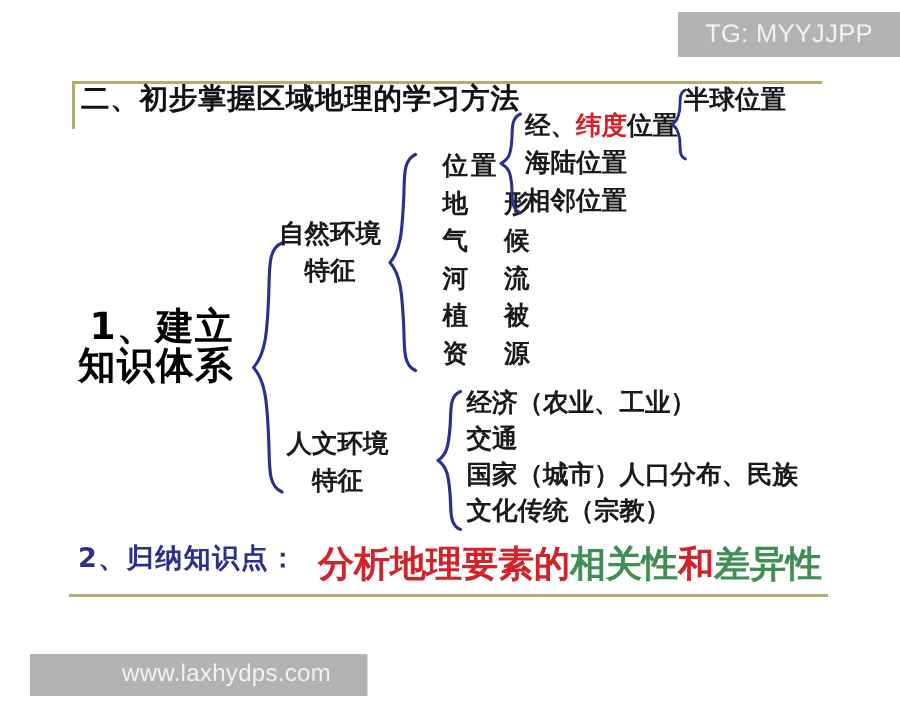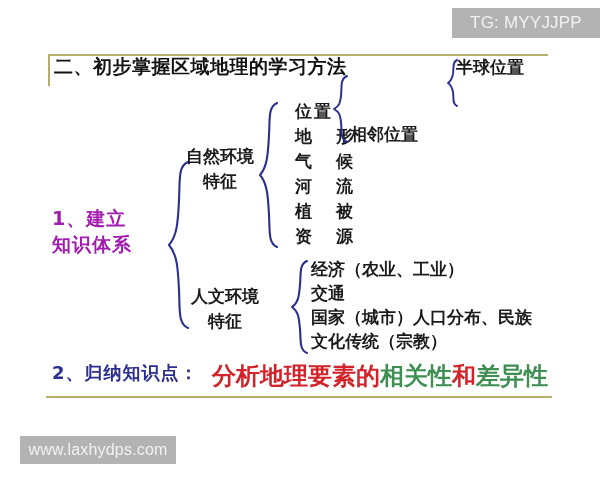--- a/index.html
+++ b/index.html
@@ -10,21 +10,21 @@
   }
   #slide{position:absolute;left:0;top:0;width:600px;height:480px;background:#fff;}
 
   
   .wm{
     position:absolute;background:#b3b3b3;color:#f2f2f2;
     font-family:"Liberation Sans",sans-serif;font-weight:400;
     display:flex;align-items:center;justify-content:center;letter-spacing:.2px;
   }
   #wm-top{right:0;top:8px;width:148px;height:30px;font-size:17px;}
-  #wm-bottom{left:20px;top:436px;width:156px;height:28px;font-size:16px;}
+  #wm-bottom{left:20px;top:436px;width:188px;height:28px;font-size:16px;padding-left:37px;}
 
   
   .rule{position:absolute;background:#b5ad6b;}
   #rule-top{left:48px;top:54px;width:500px;height:2px;}
   #rule-left{left:48px;top:54px;width:2px;height:32px;}
   #rule-bottom{left:46px;top:396px;width:506px;height:2px;}
 
   
   .t{
     position:absolute;white-space:nowrap;
@@ -33,22 +33,22 @@
   }
 
   #title{
     left:54px;top:57px;font-size:19px;font-weight:bold;color:#121212;
     letter-spacing:.5px;
   }
   .red{color:#d2232a;}
   .green{color:#3f8f52;}
 
   #lbl-build{
-    left:52px;top:205px;font-size:19px;font-weight:bold;color:#a21caf;
-    line-height:26px;white-space:pre;letter-spacing:1px;
+    left:52px;top:205px;font-size:25px;font-weight:bold;color:#000000;
+    line-height:26px;white-space:pre;letter-spacing:1px;text-align:right;
   }
 
   .node{font-size:17px;font-weight:bold;color:#1a1a1a;line-height:25px;
         white-space:pre;text-align:center;}
 
   #node-nature{left:186px;top:144px;}
   #node-human{left:191px;top:284px;}
 
   .leaf{font-size:17px;font-weight:bold;color:#1a1a1a;}
   .spaced{letter-spacing:9px;text-align:center;}
@@ -114,20 +114,22 @@
   <div class="t leaf spaced" id="leaf-dixing">地 形</div>
   <div class="t leaf spaced" id="leaf-qihou">气 候</div>
   <div class="t leaf spaced" id="leaf-heliu">河 流</div>
   <div class="t leaf spaced" id="leaf-zhibei">植 被</div>
   <div class="t leaf spaced" id="leaf-ziyuan">资 源</div>
 
   <svg class="brace" style="left:332px;top:74px" width="18" height="70" viewBox="0 0 18 70">
     <path d="M15 2 C8 5 10 13 9 22 C8 30 7 32 2 35 C7 38 8 40 9 48 C10 57 8 65 15 68" stroke-width="2"></path>
   </svg>
 
+  <div class="t leaf" id="sub-jingwei"><span>经、</span><span class="red">纬度</span><span>位置</span></div>
+  <div class="t leaf" id="sub-hailu">海陆位置</div>
   <div class="t leaf" id="sub-xianglin">相邻位置</div>
 
   <svg class="brace" style="left:446px;top:58px" width="14" height="50" viewBox="0 0 14 50">
     <path d="M11 2 C6 4 8 10 7 16 C6 21 5 23 2 25 C5 27 6 29 7 34 C8 40 6 46 11 48" stroke-width="1.9"></path>
   </svg>
 
   <div class="t leaf" id="sub-banqiu">半球位置</div>
 
   <div class="t node" id="node-human"><span>人文环境</span>
 <span>特征</span></div>

